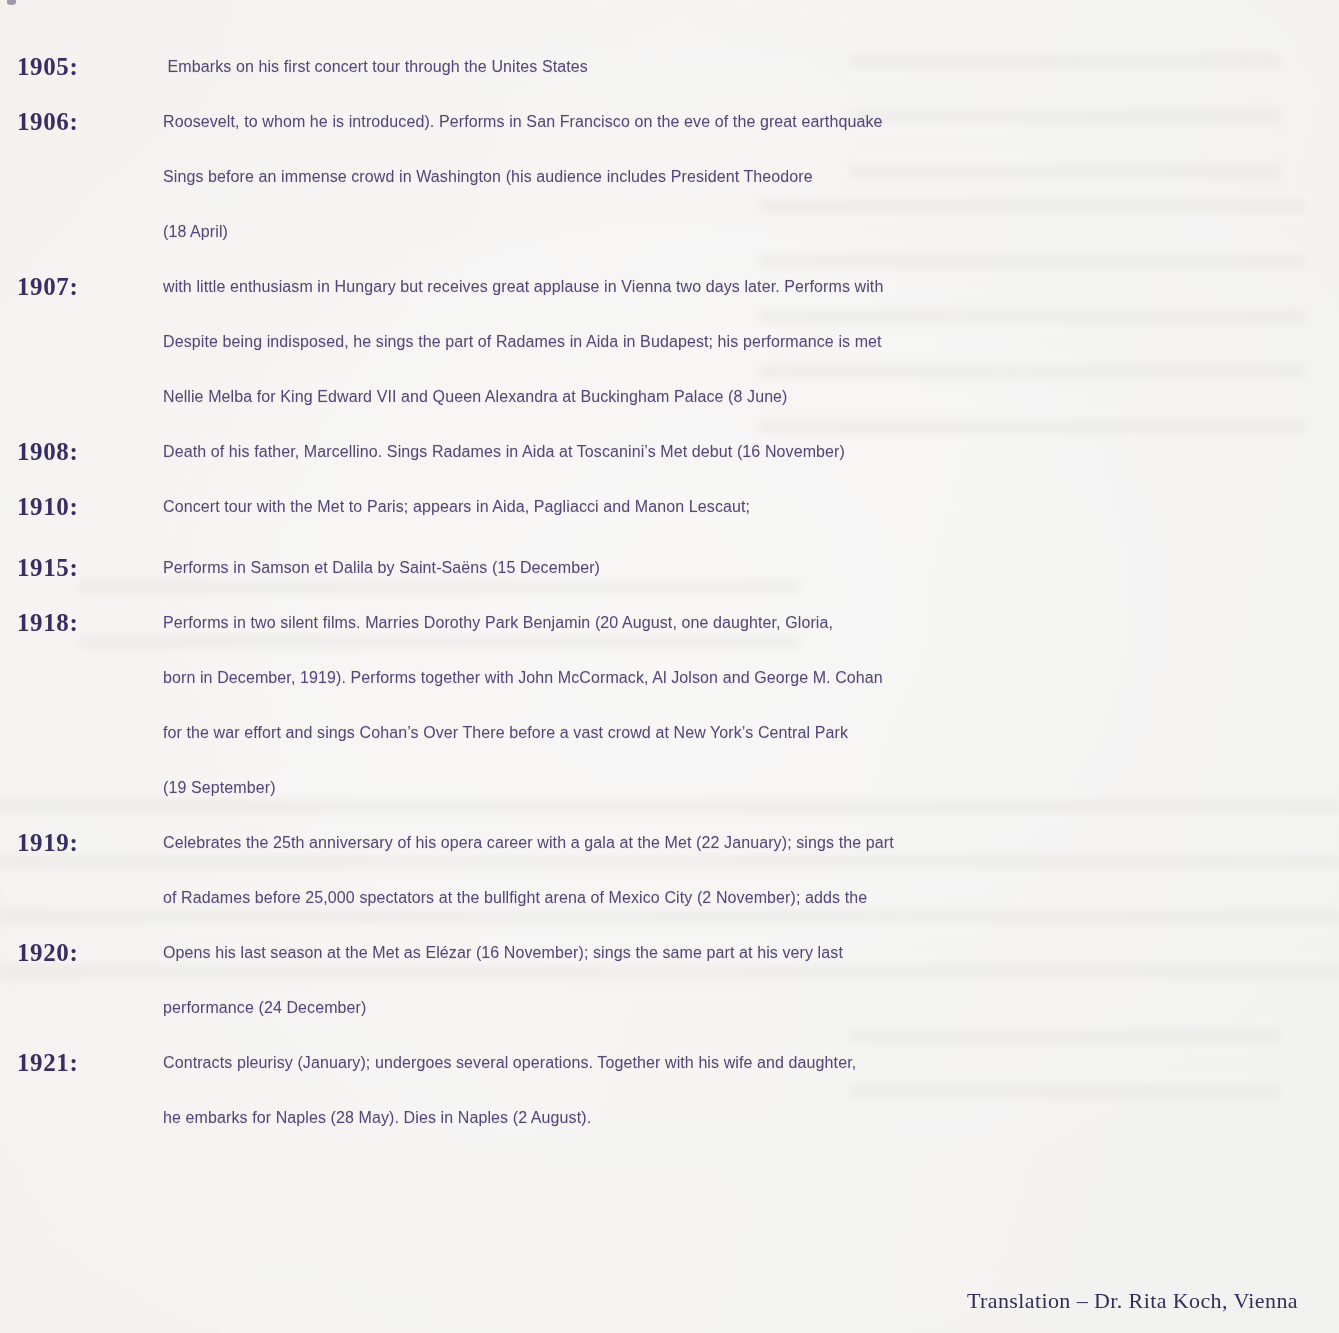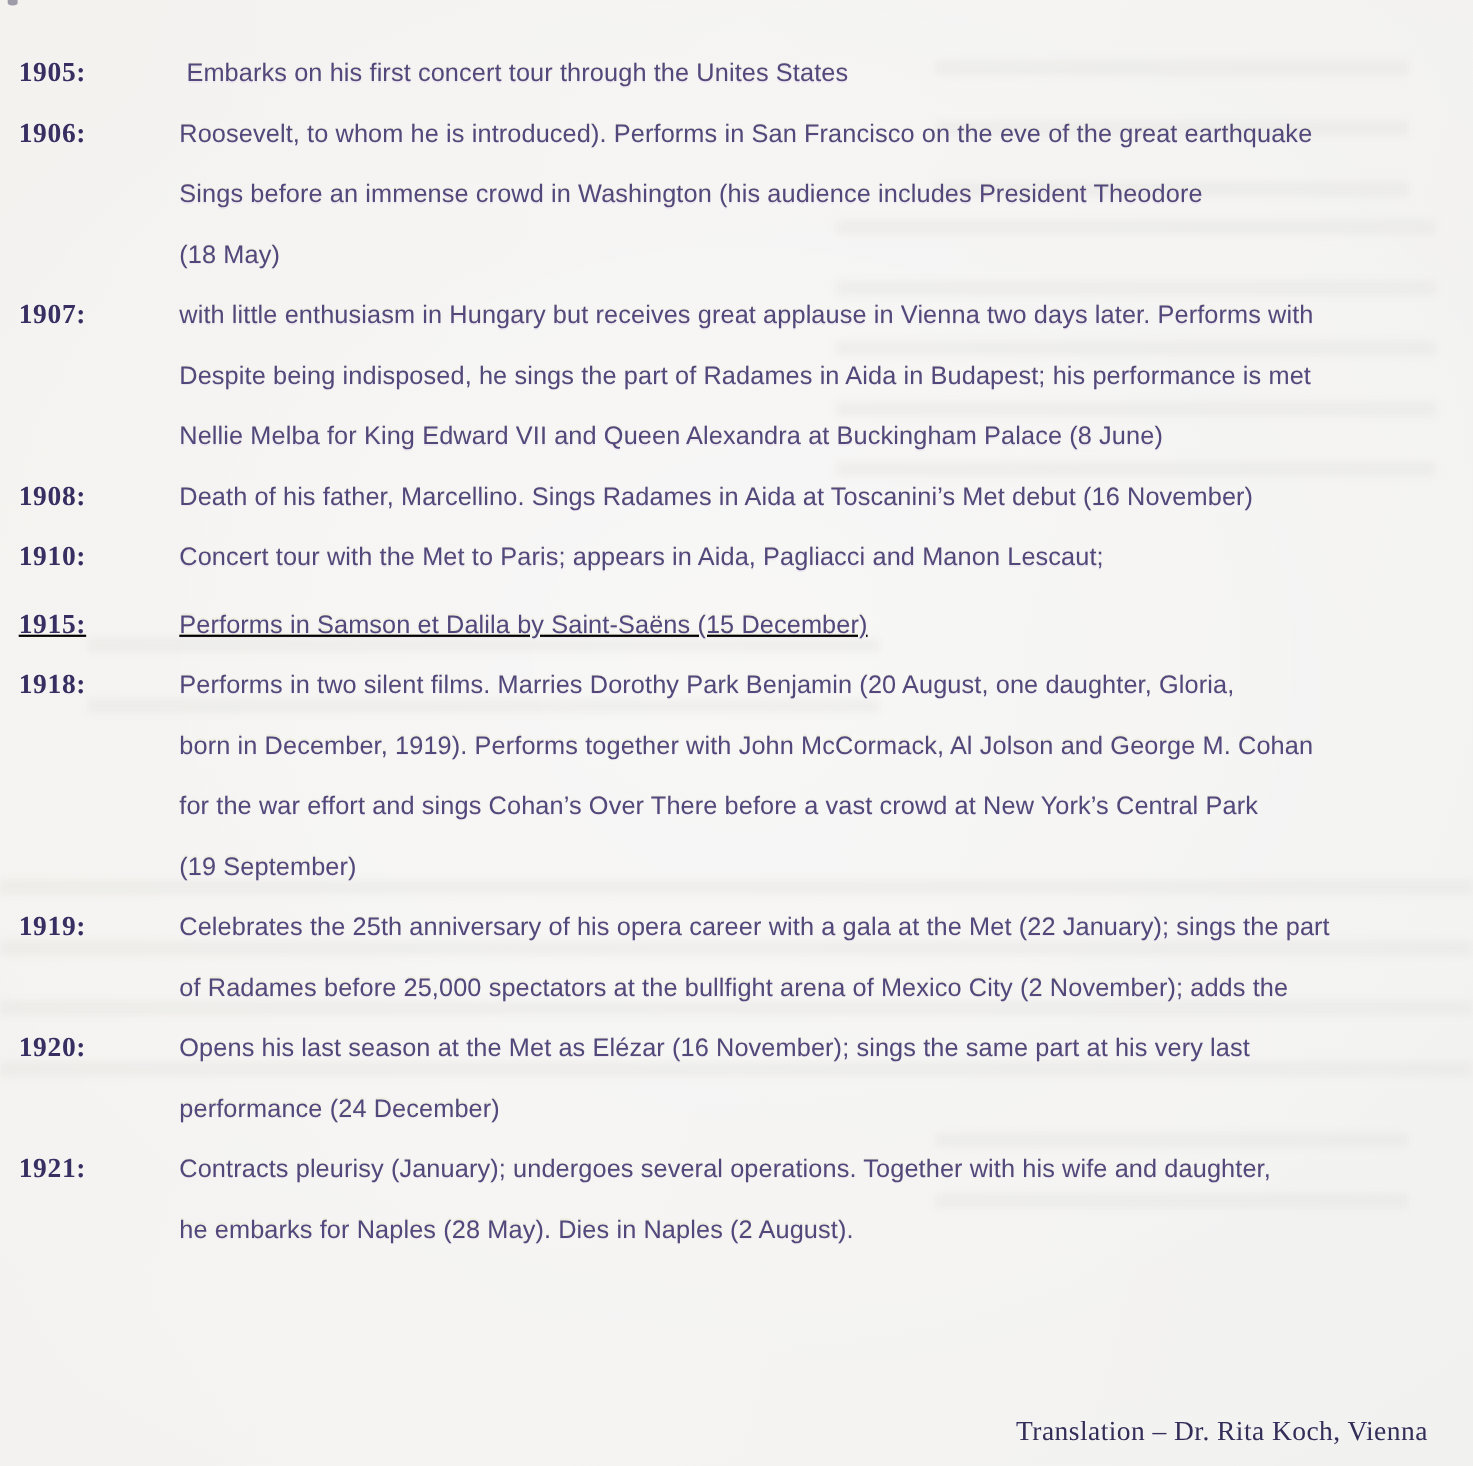--- a/index.html
+++ b/index.html
@@ -45,45 +45,45 @@
     left: 0; top: 39px;
     width: 1339px;
     padding-left: 17px;
     box-sizing: border-box;
   }
   .entry {
     display: flex;
     align-items: flex-start;
   }
   
-  .entry:nth-child(6) { margin-top: 6px; text-decoration: underline; }
+  .entry:nth-child(6) { margin-top: 6px; }
   .year {
     flex: 0 0 146px;
     font-family: "Liberation Serif", "DejaVu Serif", serif;
     font-size: 25px;
     letter-spacing: 0.6px;
     font-weight: 600;
     color: var(--year-color, #372f61);
     line-height: 55px;
   }
   .lines { flex: 1 1 auto; }
   .line {
-    font-size: 23px;
+    font-size: 16px;
     color: var(--body-color, #53487c);
     line-height: 55px;
     letter-spacing: 0.1px;
     white-space: pre-wrap;
     text-shadow: 0 -1px 0 rgba(210,205,120,0.16), 0 1px 0 rgba(200,140,210,0.12);
   }
   .credit {
     position: absolute;
     right: 41px;
     top: 1288px;
     font-family: "Liberation Serif", "DejaVu Serif", serif;
-    font-size: 25px;
+    font-size: 22px;
     letter-spacing: 0.4px;
     color: var(--credit-color, #332e58);
     white-space: pre;
     margin-left: 11px;
   }
 </style>
 </head>
 <body>
 
 <div class="page">
@@ -100,21 +100,21 @@
         <div class="year">1905:</div>
         <div class="lines">
           <div class="line"> Embarks on his first concert tour through the Unites States</div>
         </div>
       </div>
       <div class="entry">
         <div class="year">1906:</div>
         <div class="lines">
           <div class="line">Roosevelt, to whom he is introduced). Performs in San Francisco on the eve of the great earthquake</div>
           <div class="line">Sings before an immense crowd in Washington (his audience includes President Theodore</div>
-          <div class="line">(18 May)</div>
+          <div class="line">(18 April)</div>
         </div>
       </div>
       <div class="entry">
         <div class="year">1907:</div>
         <div class="lines">
           <div class="line">with little enthusiasm in Hungary but receives great applause in Vienna two days later. Performs with</div>
           <div class="line">Despite being indisposed, he sings the part of Radames in Aida in Budapest; his performance is met</div>
           <div class="line">Nellie Melba for King Edward VII and Queen Alexandra at Buckingham Palace (8 June)</div>
         </div>
       </div>

